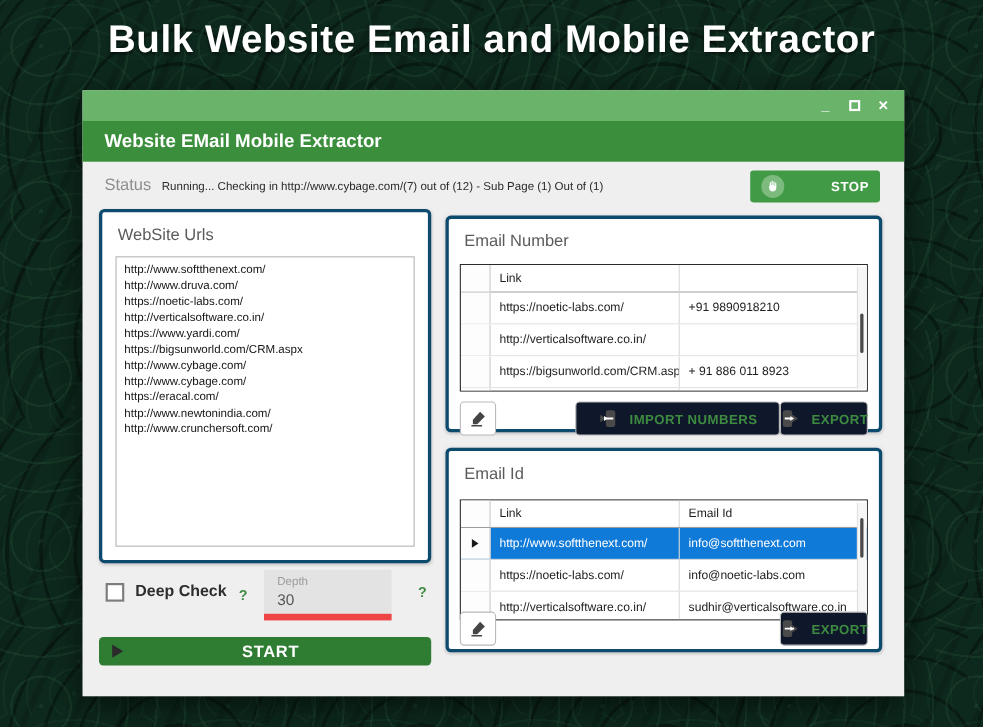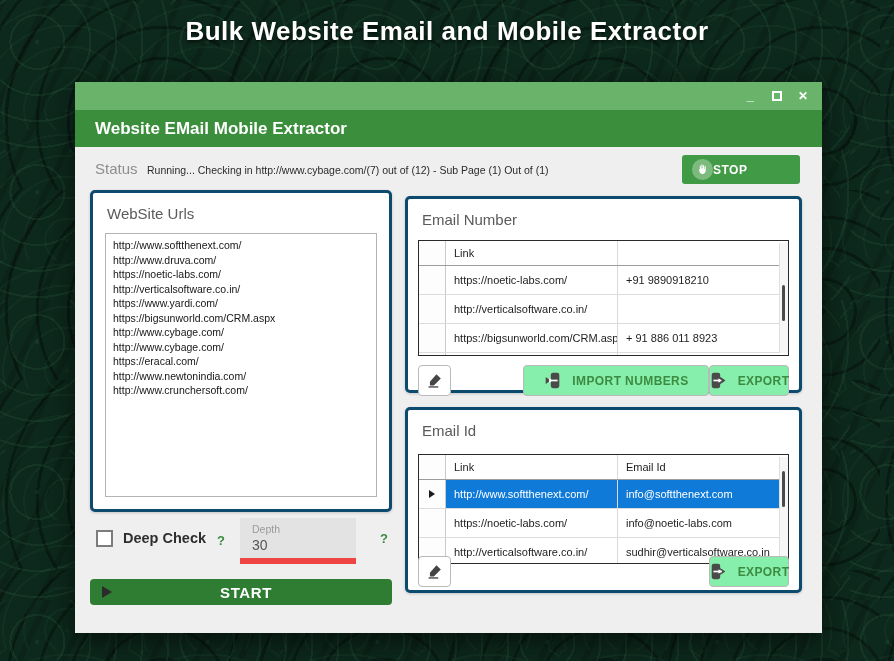--- a/index.html
+++ b/index.html
@@ -6,38 +6,38 @@
   *{box-sizing:border-box;font-family:"Liberation Sans",sans-serif;}
   .stage{position:relative;width:894px;height:661px;overflow:hidden;
     background-color:#0d281c;
     background-image:
       repeating-radial-gradient(circle at 22% 28%, rgba(62,122,86,0.16) 0 2px, transparent 2px 26px),
       repeating-radial-gradient(circle at 74% 64%, rgba(0,0,0,0.30) 0 3px, transparent 3px 31px),
       repeating-radial-gradient(circle at 48% 85%, rgba(46,98,70,0.14) 0 2px, transparent 2px 21px),
       repeating-linear-gradient(115deg, rgba(0,0,0,0.12) 0 6px, transparent 6px 40px);
     background-size:170px 150px,220px 190px,140px 130px,300px 300px;}
   .banner-title{position:absolute;top:16px;left:0;right:0;text-align:center;color:#fff;
-    font-size:26px;font-weight:800;letter-spacing:.5px;text-shadow:0 2px 3px rgba(0,0,0,.55);}
+    font-size:35px;font-weight:800;letter-spacing:.5px;text-shadow:0 2px 3px rgba(0,0,0,.55);}
   .window{position:absolute;left:75px;top:82px;width:747px;height:551px;background:#efefef;
     box-shadow:0 8px 24px rgba(0,0,0,.55);}
   .titlebar{height:28px;background:#6ab36a;display:flex;align-items:center;justify-content:flex-end;
     gap:16px;padding-right:14px;}
   .ctl{cursor:default;display:inline-flex;align-items:center;justify-content:center;height:14px;}
   .ctl-min{width:11px;color:#fff;font-weight:bold;font-size:13px;line-height:6px;}
   .ctl-max{width:10px;height:10px;border:2px solid #fff;}
   .ctl-close{color:#fff;font-size:12px;font-weight:bold;}
   .appheader{height:37px;background:#3a8e3c;color:#fff;display:flex;align-items:center;
     padding-left:20px;font-size:17px;font-weight:bold;}
   .statusrow{position:relative;height:46px;}
   .status-label{position:absolute;left:20px;top:13px;font-size:15px;color:#8e8e8e;}
   .status-text{position:absolute;left:72px;top:17px;font-size:10.5px;color:#2b2b2b;white-space:nowrap;}
   .stop-btn{position:absolute;right:22px;top:8px;width:118px;height:29px;background:#419a45;border:none;
     border-radius:3px;display:flex;align-items:center;cursor:pointer;padding:0 10px;}
   .stop-circle{width:21px;height:21px;border-radius:50%;background:#7cba7e;display:flex;align-items:center;justify-content:center;}
-  .stop-text{flex:1;text-align:left;color:#fff;font-size:12px;font-weight:bold;letter-spacing:.5px;}
+  .stop-text{flex:1;text-align:right;color:#fff;font-size:12px;font-weight:bold;letter-spacing:.5px;}
   .card{position:absolute;background:#fff;border:3px solid #0c4a6e;border-radius:5px;
     box-shadow:0 1px 3px rgba(0,0,0,.18);}
   .card-title{position:absolute;left:14px;top:12px;font-size:15px;color:#5a5a5a;}
   .card-urls{left:15px;top:108px;width:302px;height:322px;}
   .urlbox{position:absolute;left:12px;top:40px;right:12px;bottom:12px;border:1px solid #b4b4b4;
     background:#fff;padding:4px 7px;overflow:hidden;cursor:text;}
   .urlline{font-size:10.5px;line-height:14.5px;color:#151515;white-space:nowrap;}
   .optrow{position:absolute;left:15px;top:436px;width:302px;height:46px;}
   .chk{position:absolute;left:6px;top:12px;width:17px;height:17px;border:2px solid #7c7c7c;background:#fff;cursor:pointer;}
   .chk-label{position:absolute;left:33px;top:12px;font-size:14.5px;color:#2e2e2e;font-weight:bold;}
@@ -71,21 +71,21 @@
   .hcell{font-size:11px;color:#1d1d1d;padding:0 8px;}
   .c1{width:172px;border-right:1px solid #d9d9d9;align-self:stretch;display:flex;align-items:center;}
   .c2{flex:1;align-self:stretch;display:flex;align-items:center;}
   .vscroll{position:absolute;top:2px;bottom:2px;right:0;width:9px;background:#f6f6f6;border-left:1px solid #e0e0e0;cursor:pointer;}
   .vthumb{position:absolute;right:3px;width:3px;height:36px;background:#4a4a4a;border-radius:2px;}
   .th-mid{top:42px;} .th-top{top:14px;}
   .btnrow{position:absolute;left:10px;right:10px;height:31px;display:flex;align-items:center;}
   .br-mobile{top:166px;} .br-email{top:146px;}
   .tool-btn{width:33px;height:31px;background:#fff;border:1px solid #b9b9b9;border-radius:4px;
     display:flex;align-items:center;justify-content:center;cursor:pointer;}
-  .wide-btn{height:31px;background:#86efac;border:1px solid #b9b9b9;border-radius:4px;display:flex;
+  .wide-btn{height:31px;background:#0f172a;border:1px solid #b9b9b9;border-radius:4px;display:flex;
     align-items:center;justify-content:center;gap:10px;cursor:pointer;color:#3d8b40;
     font-size:12px;font-weight:bold;letter-spacing:.4px;}
   .import-btn{width:187px;margin-left:72px;}
   .export-btn{width:80px;margin-left:auto;}
   .icon-svg{display:block;}
 </style>
 </head>
 <body>
 
 <div class="stage">

